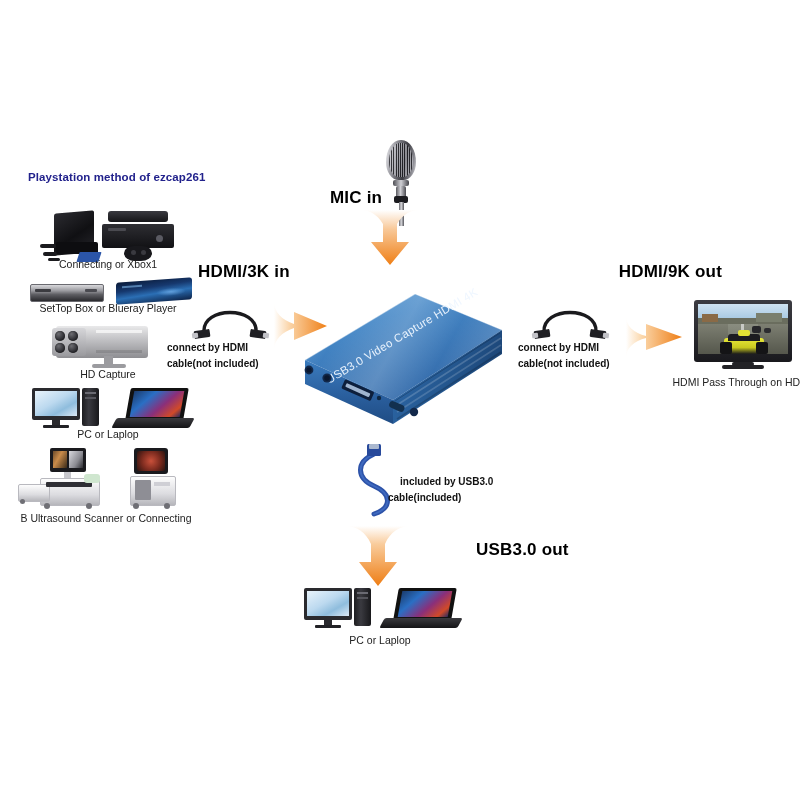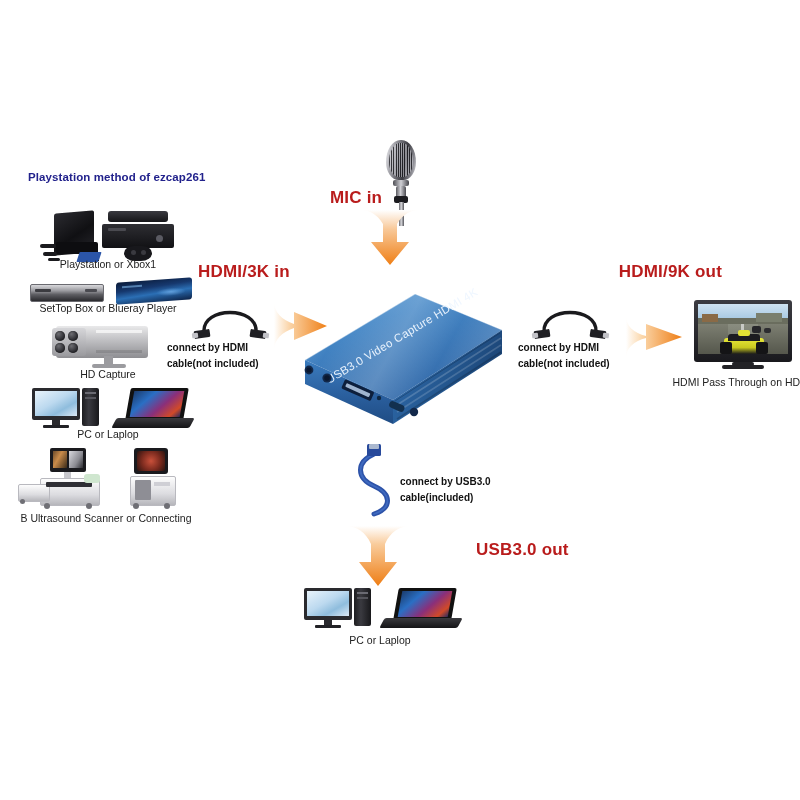--- a/index.html
+++ b/index.html
@@ -14,21 +14,21 @@
   .abs{position:absolute;}
 
   
   .title-text{
     color:#22228c;font-size:11.5px;font-weight:700;letter-spacing:.1px;white-space:nowrap;
   }
   .dev-label{
     color:#222222;font-size:10.5px;font-weight:400;white-space:nowrap;text-align:center;
   }
   .big-label{
-    color:#b91c1c;font-size:17px;font-weight:700;white-space:nowrap;letter-spacing:.2px;
+    color:#000000;font-size:17px;font-weight:700;white-space:nowrap;letter-spacing:.2px;
   }
   .cable-note{
     color:#111111;font-size:10px;font-weight:700;white-space:nowrap;line-height:15px;
   }
 
   
   .arrow{display:block;}
 
   
   .art{position:absolute;}
@@ -112,21 +112,21 @@
     <div class="art" style="left:82px;top:3px;width:76px;height:52px;">
       <div class="xb-bar" style="left:8px;top:0;width:60px;height:11px;"></div>
       <div class="xb-console" style="left:2px;top:13px;width:72px;height:24px;"></div>
       <div class="abs" style="left:8px;top:17px;width:18px;height:3px;background:#4a4a50;border-radius:1px;"></div>
       <div class="abs" style="left:56px;top:24px;width:7px;height:7px;border-radius:50%;background:#5a5a62;"></div>
       <div class="pad" style="left:24px;top:35px;width:28px;height:15px;"></div>
       <div class="abs" style="left:31px;top:39px;width:5px;height:5px;border-radius:50%;background:#3a3a40;"></div>
       <div class="abs" style="left:41px;top:39px;width:5px;height:5px;border-radius:50%;background:#3a3a40;"></div>
     </div>
   </div>
-  <div class="abs dev-label" style="left:18px;top:258px;width:180px;">Playstation or Xbox1</div>
+  <div class="abs dev-label" style="left:18px;top:258px;width:180px;">Connecting or Xbox1</div>
 
   <div class="abs" style="left:18px;top:278px;width:180px;height:30px;">
     <div class="stb" style="left:12px;top:6px;width:72px;height:16px;">
       <div class="abs" style="left:4px;top:4px;width:16px;height:3px;background:#3b3b40;border-radius:1px;"></div>
       <div class="abs" style="left:54px;top:4px;width:12px;height:3px;background:#4a4a50;border-radius:1px;"></div>
     </div>
     <div class="bluray" style="left:98px;top:2px;width:76px;height:22px;transform:skewY(-4deg);">
       <div class="abs" style="left:6px;top:4px;width:20px;height:2px;background:#7fb6e8;opacity:.6;"></div>
       <div class="abs" style="left:40px;top:9px;width:30px;height:8px;background:radial-gradient(ellipse at 50% 50%,rgba(140,200,255,.55),rgba(20,50,100,0) 70%);"></div>
     </div>
@@ -348,22 +348,22 @@
   </div>
   <div class="abs dev-label" style="left:648px;top:376px;width:190px;">HDMI Pass Through on HDTV</div>
 
   <svg class="abs usb-wrap" style="left:352px;top:444px;" width="46" height="76" viewBox="0 0 46 76">
     <path d="M22,10 C4,18 4,34 22,42 C40,50 40,64 22,70" stroke="#2d52a8" stroke-width="5" fill="none" stroke-linecap="round"></path>
     <path d="M22,10 C4,18 4,34 22,42 C40,50 40,64 22,70" stroke="#4a79cf" stroke-width="1.8" fill="none" stroke-linecap="round" opacity=".6"></path>
     <rect x="15" y="0" width="14" height="12" rx="1.5" fill="#27499b"></rect>
     <rect x="17" y="0" width="10" height="5" rx="1" fill="#aab8cf"></rect>
   </svg>
 
-  <div class="abs cable-note" style="left:400px;top:474px;">connect by USB3.0</div>
-  <div class="abs cable-note" style="left:400px;top:490px;">cable(included)</div>
+  <div class="abs cable-note" style="left:400px;top:474px;">included by USB3.0</div>
+  <div class="abs cable-note" style="left:388px;top:490px;">cable(included)</div>
 
   <svg class="abs arrow" style="left:340px;top:524px;" width="76" height="66" viewBox="0 0 76 66">
     <defs>
       <linearGradient id="gDown2" x1="0" y1="0" x2="0" y2="1">
         <stop offset="0%" stop-color="#ffffff"></stop>
         <stop offset="30%" stop-color="#f9cc9c"></stop>
         <stop offset="100%" stop-color="#ee7d14"></stop>
       </linearGradient>
     </defs>
     <path d="M6,2 C16,2 26,8 31,20 L31,38 L19,38 L38,62 L57,38 L45,38 L45,20 C50,8 60,2 70,2 Z" fill="url(#gDown2)"></path>

